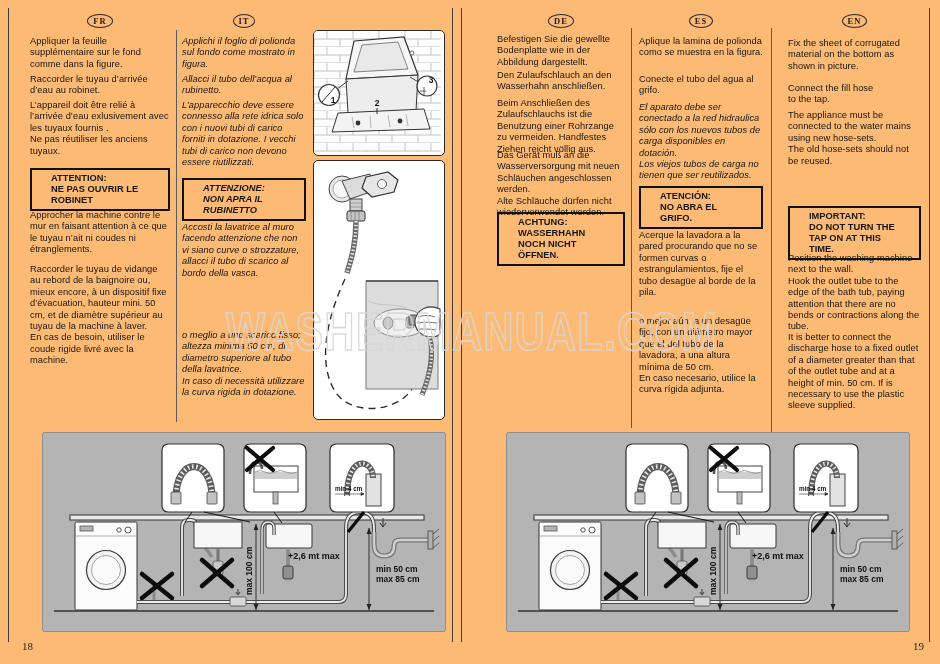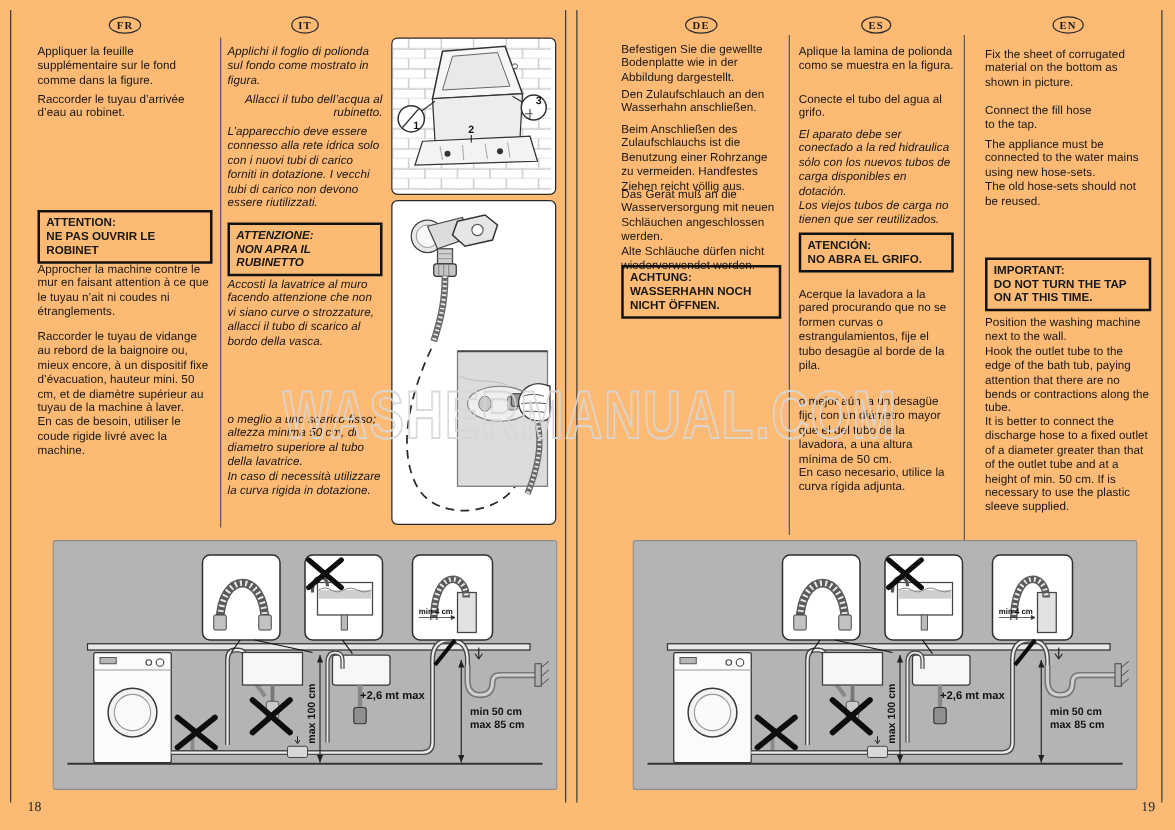--- a/index.html
+++ b/index.html
@@ -9,21 +9,21 @@
   .rule{position:absolute;width:1px;background:#5a5a5a;}
   .col{position:absolute;top:10px;height:424px;}
   .badge-wrap{position:absolute;top:0;left:0;right:0;text-align:center;}
   .badge{display:inline-block;border:1.3px solid #2a2a2a;border-radius:50%;
          padding:0 5px;font-family:"Liberation Serif",serif;font-weight:bold;
          font-size:8.5px;line-height:12px;letter-spacing:1px;color:#1a1a1a;}
   .p{position:absolute;left:0;right:0;font-size:9.3px;line-height:11.4px;
      white-space:pre-line;letter-spacing:0.05px;}
   .it{font-style:italic;}
   .warnbox{position:absolute;left:0;right:0;box-sizing:border-box;border:2px solid #111;
-           padding:3px 5px;font-weight:bold;font-size:9.3px;line-height:11px;white-space:pre-line;}
+           padding:3px 19px;font-weight:bold;font-size:9.3px;line-height:11px;white-space:pre-line;}
   .figbox{position:absolute;border:1.6px solid #2a2a2a;border-radius:5px;background:#fff;overflow:hidden;}
   .diagram{position:absolute;}
   .pagenum{position:absolute;font-family:"Liberation Serif",serif;font-size:11px;color:#222;}
   .watermark{position:absolute;left:222px;top:292px;z-index:6;pointer-events:none;opacity:.9;}
   svg text{font-family:"Liberation Sans",sans-serif;}
 </style>
 </head>
 <body>
 
 <div class="sheet">
@@ -34,31 +34,33 @@
   <div class="vline" style="left:929px;top:8px;height:634px;"></div>
 
   <div class="rule" style="left:176px;top:30px;height:392px;"></div>
   <div class="rule" style="left:631px;top:28px;height:400px;"></div>
   <div class="rule" style="left:771px;top:28px;height:404px;"></div>
 
   <div class="col" style="left:30px;width:140px;">
     <div class="badge-wrap"><span class="badge">FR</span></div>
     <div class="p" style="top:26px;">Appliquer la feuille supplémentaire sur le fond comme dans la figure.</div>
     <div class="p" style="top:64px;">Raccorder le tuyau d’arrivée d’eau au robinet.</div>
+    <div class="p" style="top:90px;">L’appareil doit être relié à l’arrivée d’eau exlusivement avec les tuyaux fournis .
+Ne pas réutiliser  les anciens tuyaux.</div>
     <div class="warnbox" style="top:158px;">ATTENTION:
 NE PAS OUVRIR LE ROBINET</div>
     <div class="p" style="top:200px;">Approcher la machine contre le mur en faisant attention à ce que le tuyau n’ait ni coudes ni étranglements.</div>
     <div class="p" style="top:254px;">Raccorder le tuyau de vidange au rebord de la baignoire ou, mieux encore, à un dispositif fixe d’évacuation, hauteur mini. 50 cm, et de diamètre supérieur au tuyau de la machine à laver.
 En cas de besoin, utiliser le coude rigide livré avec la machine.</div>
   </div>
 
   <div class="col it" style="left:182px;width:124px;">
     <div class="badge-wrap" style="font-style:normal;"><span class="badge">IT</span></div>
     <div class="p" style="top:26px;">Applichi il foglio di polionda sul fondo come mostrato in figura.</div>
-    <div class="p" style="top:64px;text-align:right;">Allacci il tubo dell’acqua al rubinetto.</div>
+    <div class="p" style="top:64px;">Allacci il tubo dell’acqua al rubinetto.</div>
     <div class="p" style="top:90px;">L’apparecchio deve essere connesso alla rete idrica solo con i nuovi tubi di carico forniti in dotazione. I vecchi tubi di carico non devono essere riutilizzati.</div>
     <div class="warnbox" style="top:168px;">ATTENZIONE:
 NON APRA IL RUBINETTO</div>
     <div class="p" style="top:212px;">Accosti la lavatrice al muro facendo attenzione che non vi siano curve o strozzature, allacci il tubo di scarico al bordo della vasca.</div>
     <div class="p" style="top:320px;">o meglio a uno scarico fisso; altezza minima 50 cm, di diametro superiore al tubo della lavatrice.
 In caso di necessità utilizzare la curva rigida in dotazione.</div>
   </div>
 
   <div class="figbox" style="left:313px;top:30px;width:130px;height:124px;">
     <svg width="127" height="121" viewBox="0 0 127 121">

